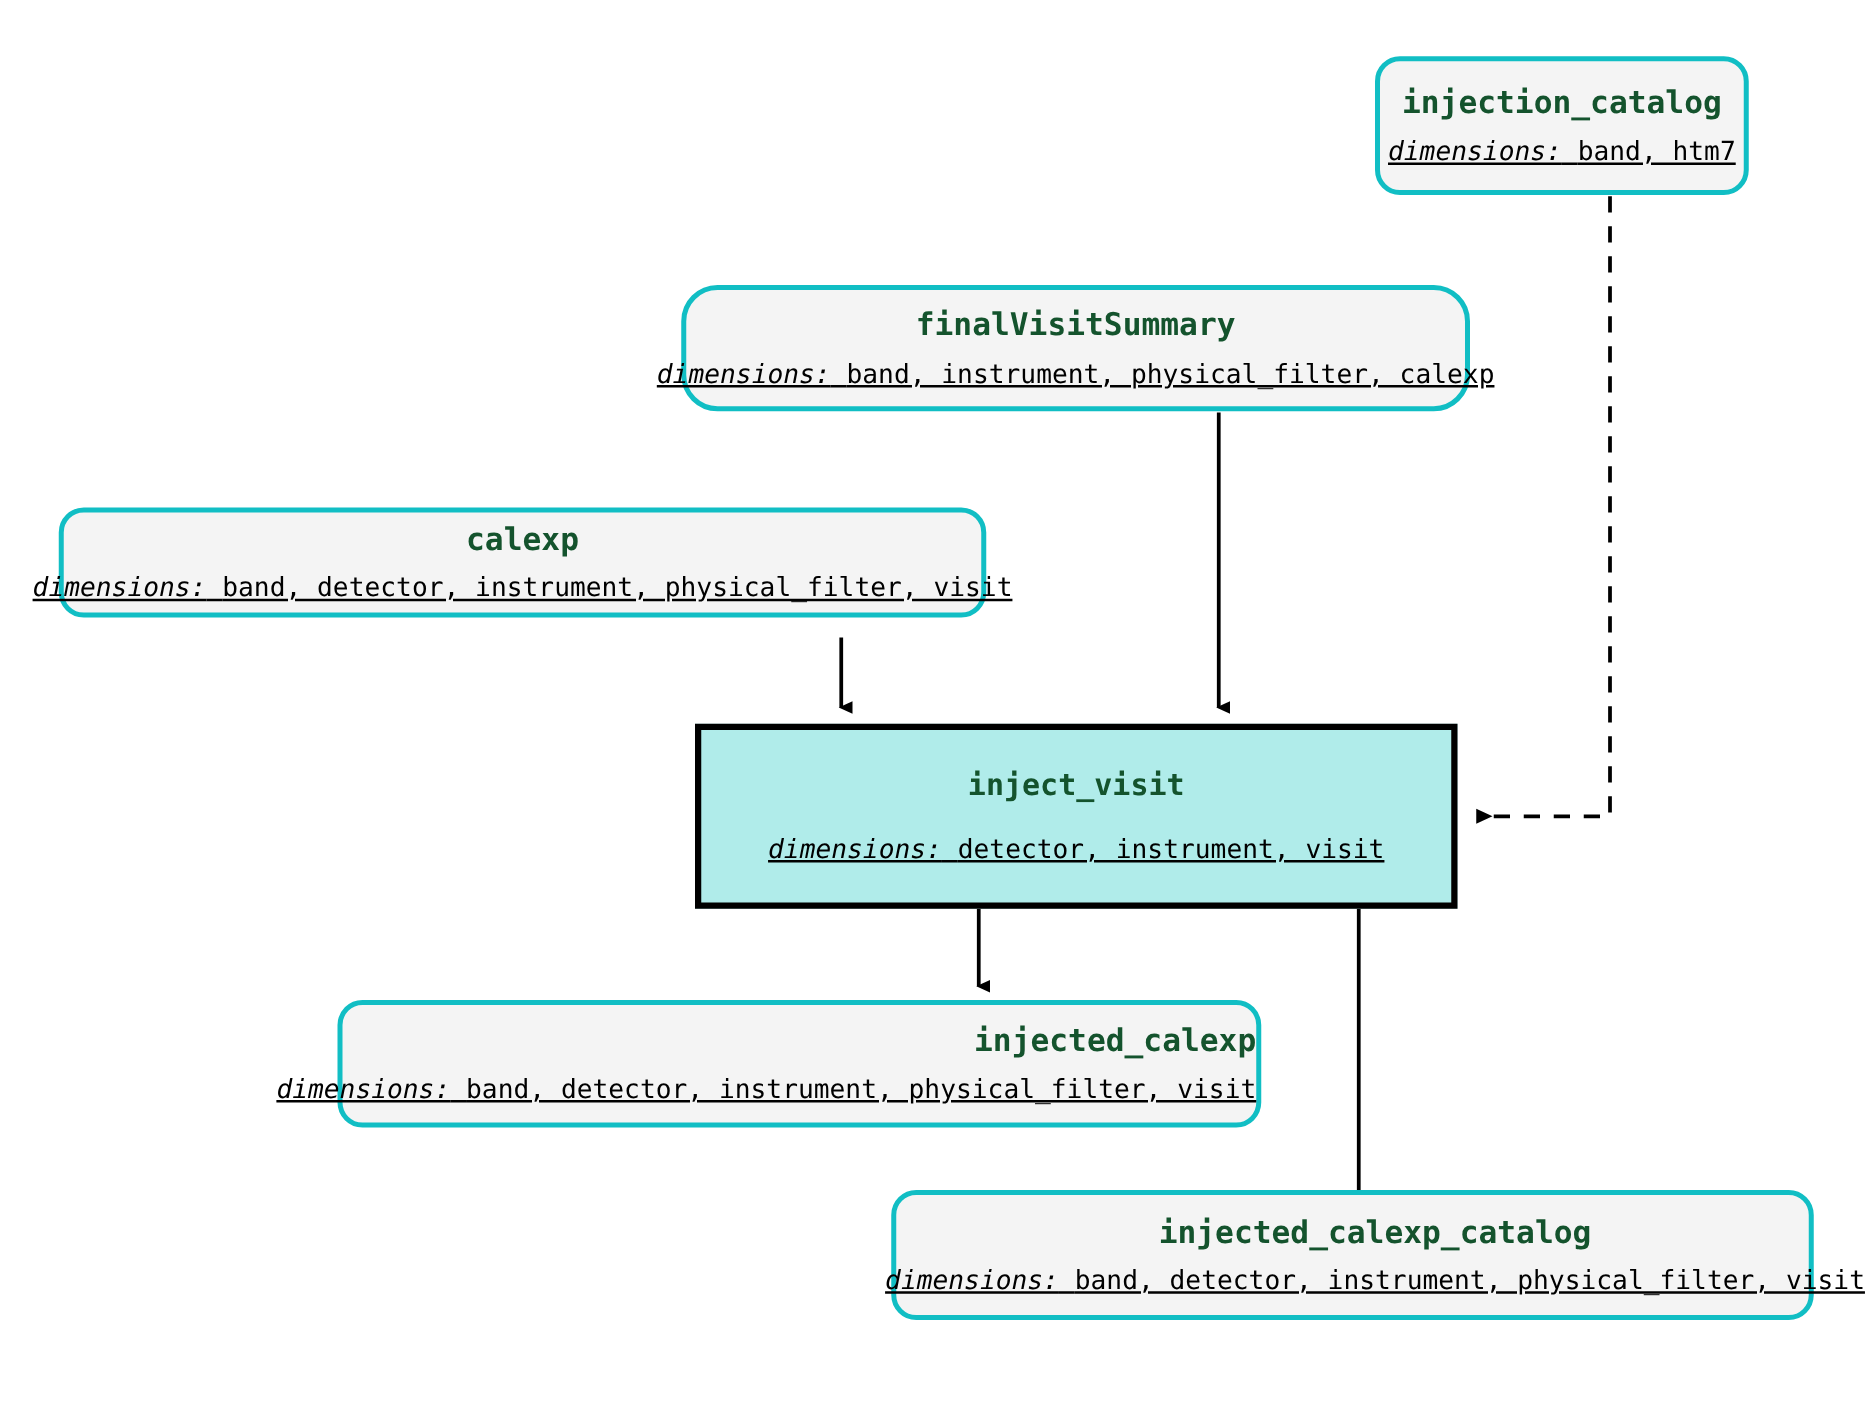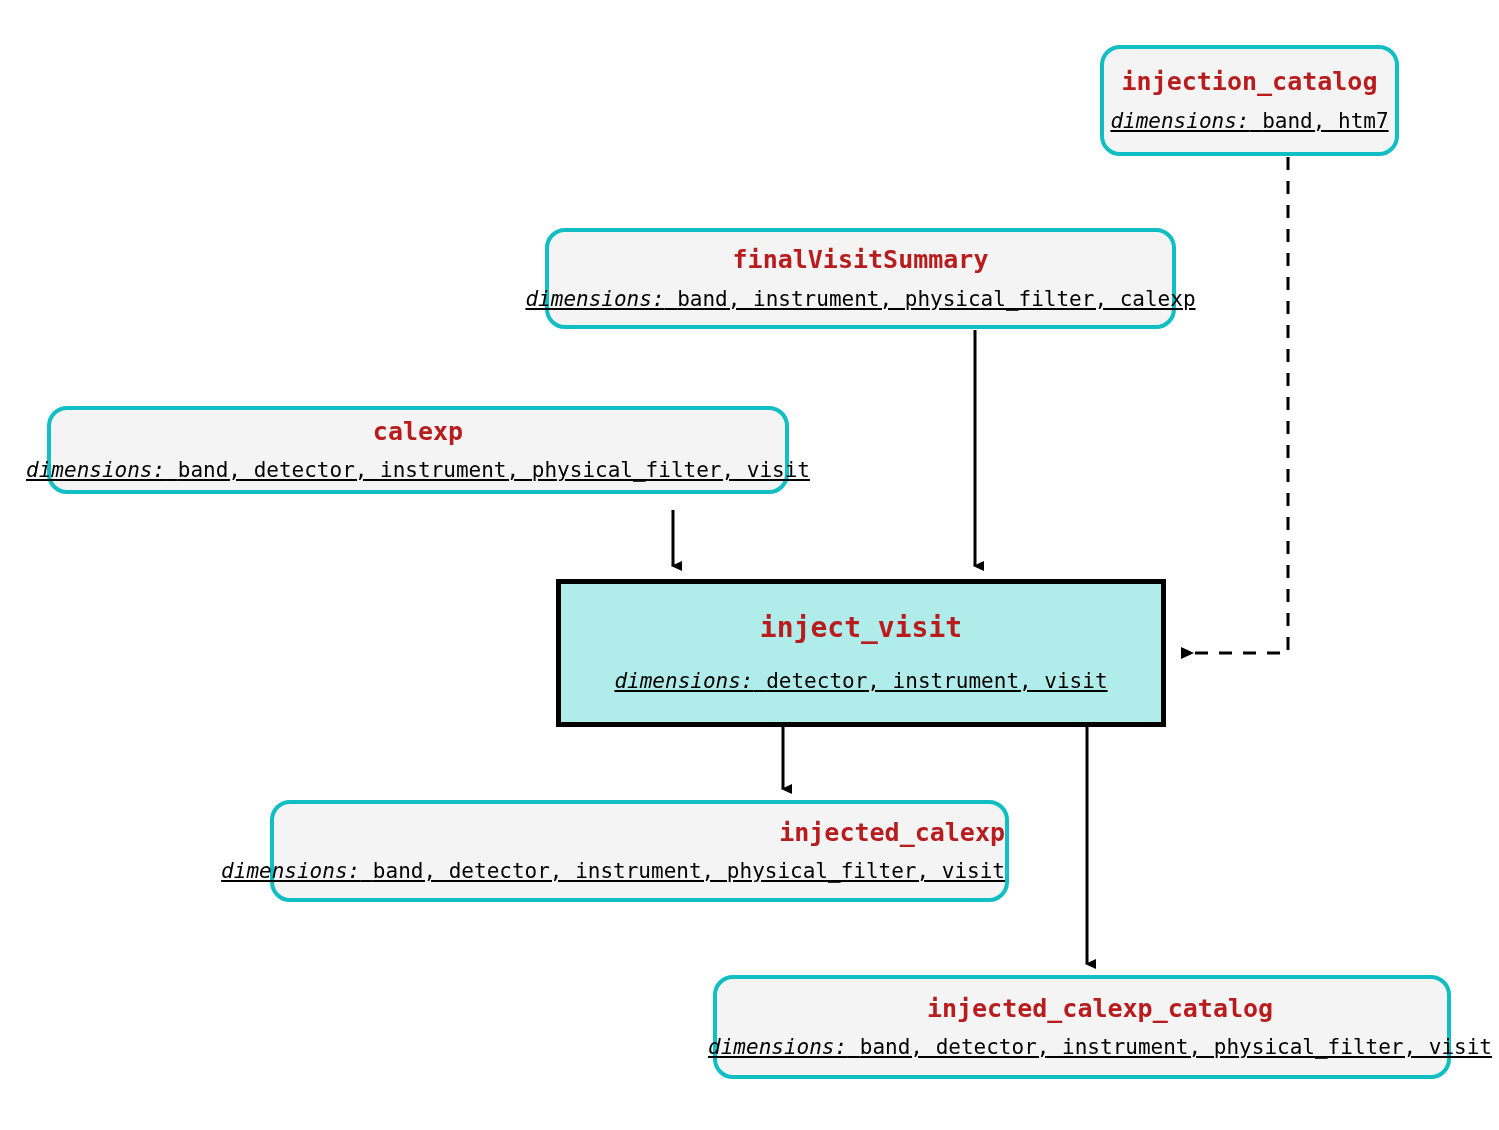--- a/index.html
+++ b/index.html
@@ -33,38 +33,38 @@
   }
   .node.task {
     background: #b0ecea;
     border: 5px solid #000000;
     border-radius: 0;
   }
   .node-title {
     font-family: "DejaVu Sans Mono", monospace;
     font-weight: bold;
     font-size: 25px;
-    color: #b91c1c;
+    color: #14532d;
     letter-spacing: 0px;
     white-space: nowrap;
     line-height: 1.1;
   }
   .node-sub {
     font-family: "DejaVu Sans Mono", monospace;
     font-size: 21px;
     color: #000000;
     white-space: nowrap;
     line-height: 1.15;
     margin-top: 13px;
     text-decoration: underline;
   }
   .node-sub .dimlabel {
     font-style: italic;
   }
-  .node.task .node-title { font-size: 28px; }
+  .node.task .node-title { font-size: 24px; }
   .node.task .node-class {
     font-family: "DejaVu Sans Mono", monospace;
     font-size: 20px;
     color: #000000;
     white-space: nowrap;
     margin-top: 12px;
     line-height: 1.15;
   }
   .node.task .node-sub { margin-top: 25px; }
   .edges { position: absolute; top:0; left:0; }
@@ -96,21 +96,21 @@
   </svg>
 
   <div class="node" style="left:1100px; top:45px; width:299px; height:111px;">
     <div class="node-title">injection_catalog</div>
     <div class="node-sub">
       <span class="dimlabel">dimensions:</span>
       <span>band, htm7</span>
     </div>
   </div>
 
-  <div class="node" style="left:545px; top:228px; width:631px; height:101px;">
+  <div class="node" style="left:545px; top:228px; width:631px; height:101px;border-radius:29px;">
     <div class="node-title">finalVisitSummary</div>
     <div class="node-sub">
       <span class="dimlabel">dimensions:</span>
       <span>band, instrument, physical_filter, calexp</span>
     </div>
   </div>
 
   <div class="node" style="left:47px; top:406px; width:742px; height:88px;">
     <div class="node-title">calexp</div>
     <div class="node-sub">
@@ -128,21 +128,21 @@
   </div>
 
   <div class="node" style="left:270px; top:800px; width:739px; height:102px;align-items:flex-end;">
     <div class="node-title">injected_calexp</div>
     <div class="node-sub">
       <span class="dimlabel">dimensions:</span>
       <span>band, detector, instrument, physical_filter, visit</span>
     </div>
   </div>
 
-  <div class="node" style="left:713px; top:975px; width:738px; height:104px;padding-left:36px;">
+  <div class="node" style="left:713px; top:952px; width:738px; height:104px;padding-left:36px;">
     <div class="node-title">injected_calexp_catalog</div>
     <div class="node-sub">
       <span class="dimlabel">dimensions:</span>
       <span>band, detector, instrument, physical_filter, visit</span>
     </div>
   </div>
 
 </div>
 
 </body></html>

